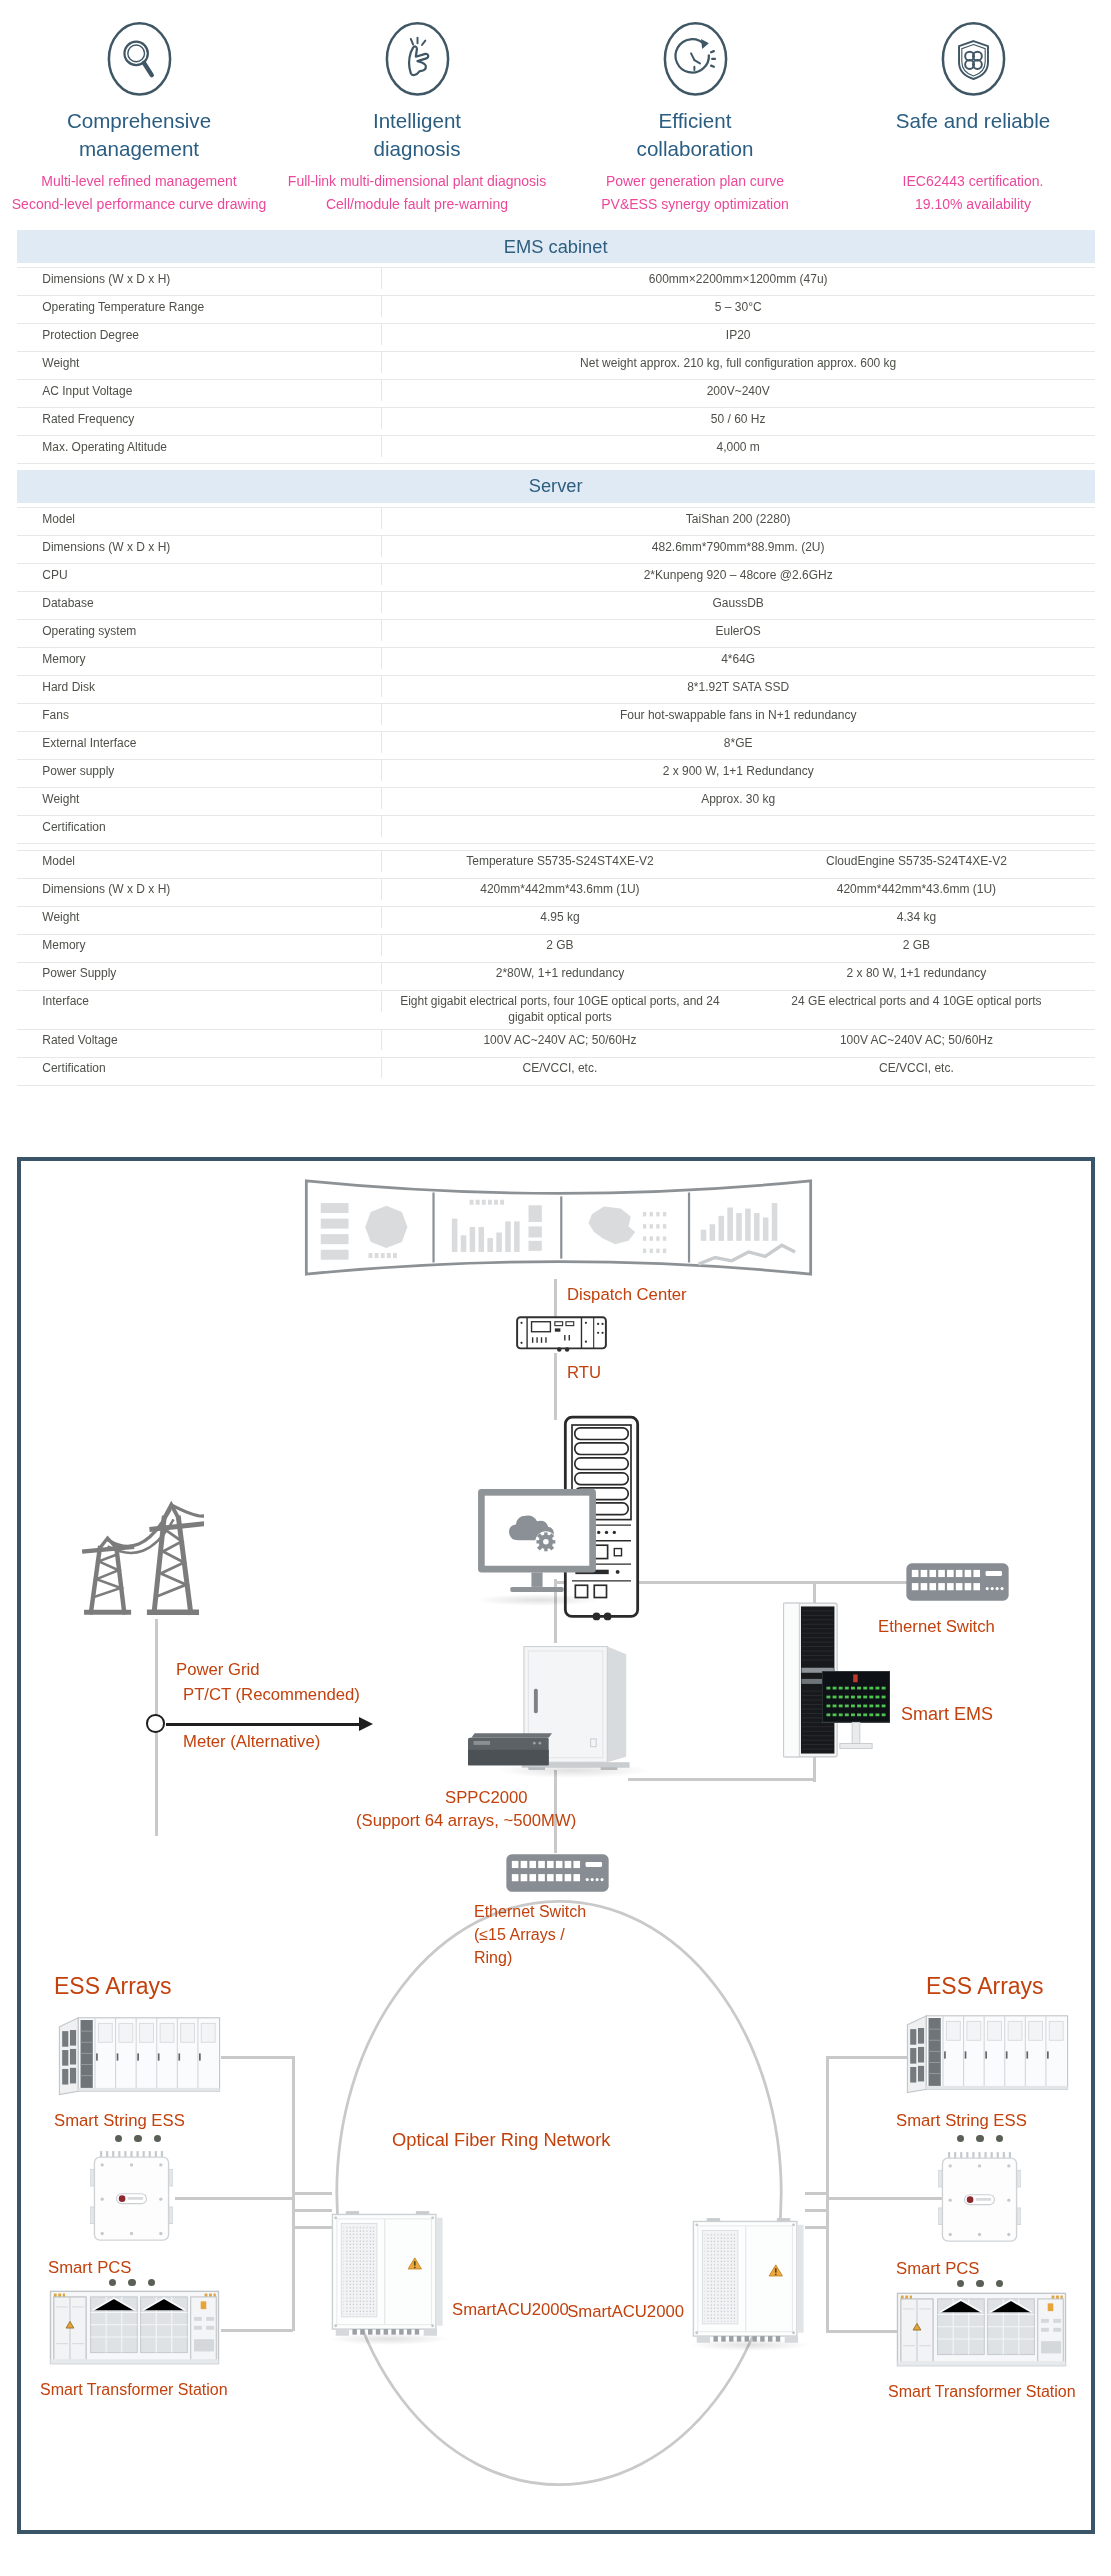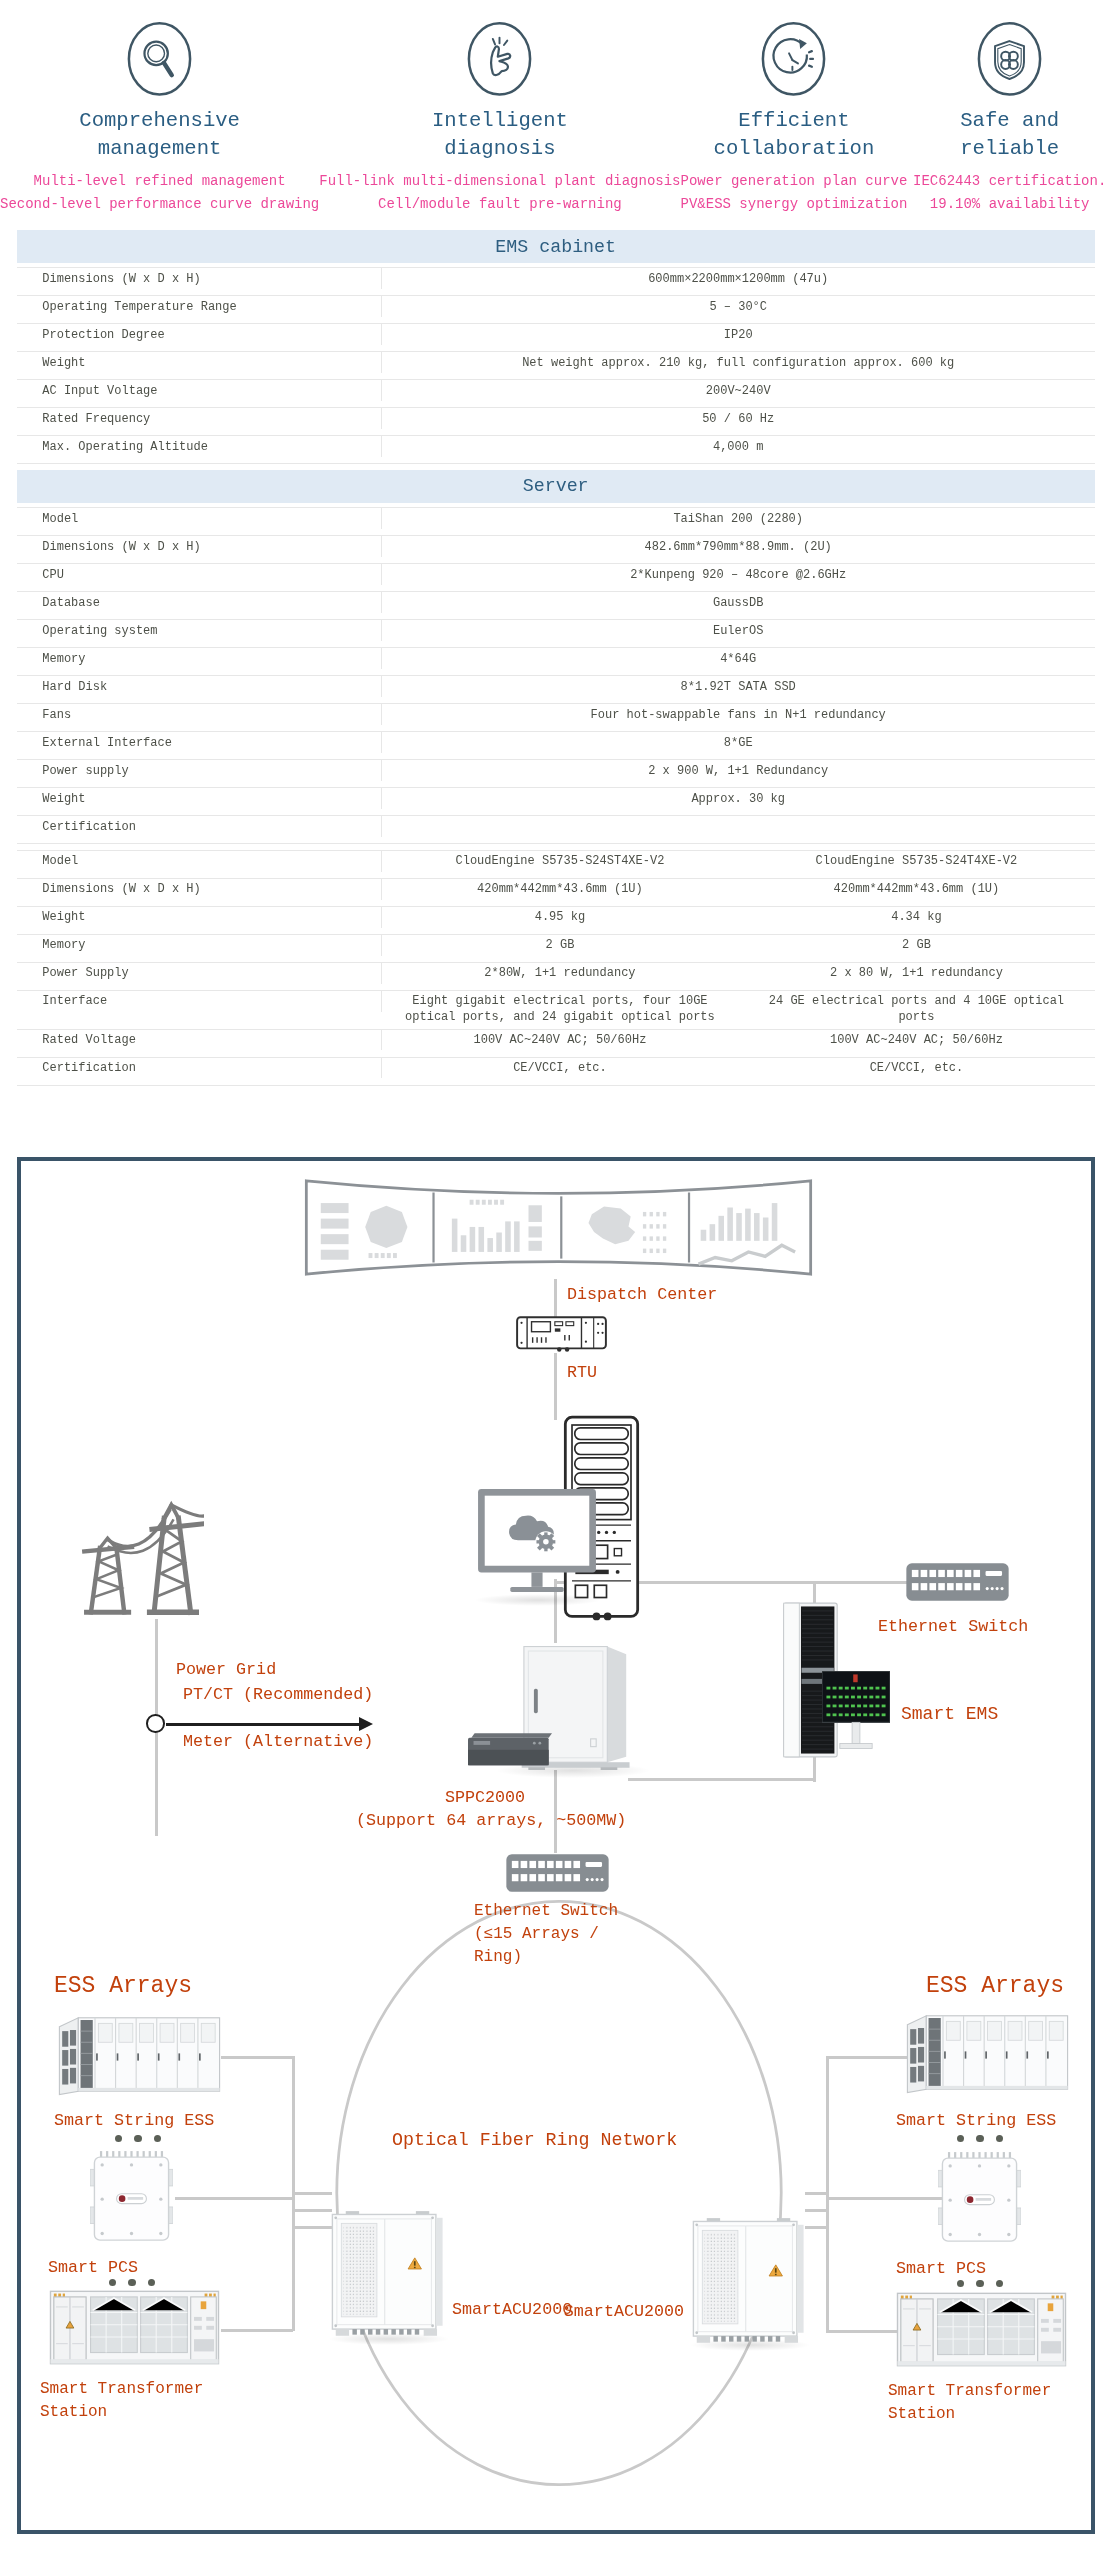--- a/index.html
+++ b/index.html
@@ -1,17 +1,17 @@
 <!DOCTYPE html>
 <html style="font-size:9px"><head>
 <meta charset="utf-8">
 <style>
   html,body{margin:0;padding:0;background:#fff;}
   .page{position:relative;width:1112px;height:2576px;background:#fff;overflow:hidden;
-        font-family:Liberation Mono, monospace;color:#4d5048;}
+        font-family:Liberation Sans, sans-serif;color:#4d5048;}
   
   .features{position:absolute;top:20px;left:0;width:1112px;display:flex;}
   .feature{flex:1;display:flex;flex-direction:column;align-items:center;text-align:center;}
   .f-icon{height:79px;display:flex;align-items:flex-start;justify-content:center;}
   .f-title{margin-top:7.8px;height:60px;font-size:20.6px;line-height:1.38;color:#2a5d82;}
   .f-sub{margin-top:3.3px;font-size:14px;line-height:1.62;color:#ec4899;white-space:nowrap;}
   
   .tables{position:absolute;top:230px;left:16.7px;width:1078px;}
   .tbl-section + .tbl-section{margin-top:5.6px;}
   .tbl-title{height:33px;background:#e0eaf4;color:#2e5e80;font-size:18.3px;
@@ -222,21 +222,21 @@
           </div>
           <div class="tbl-row">
             <div class="cell cell-label">Certification</div>
           </div>
         </div>
     </section>
     <section class="tbl-section">
       <div class="tbl-rows">
           <div class="tbl-row">
             <div class="cell cell-label">Model</div>
-            <div class="cell cell-value">CloudEngine S5735-S24ST4XE-V2</div>
+            <div class="cell cell-value">Temperature S5735-S24ST4XE-V2</div>
             <div class="cell cell-value">CloudEngine S5735-S24T4XE-V2</div>
           </div>
           <div class="tbl-row">
             <div class="cell cell-label">Dimensions (W x D x H)</div>
             <div class="cell cell-value">420mm*442mm*43.6mm (1U)</div>
             <div class="cell cell-value">420mm*442mm*43.6mm (1U)</div>
           </div>
           <div class="tbl-row">
             <div class="cell cell-label">Weight</div>
             <div class="cell cell-value">4.95 kg</div>

